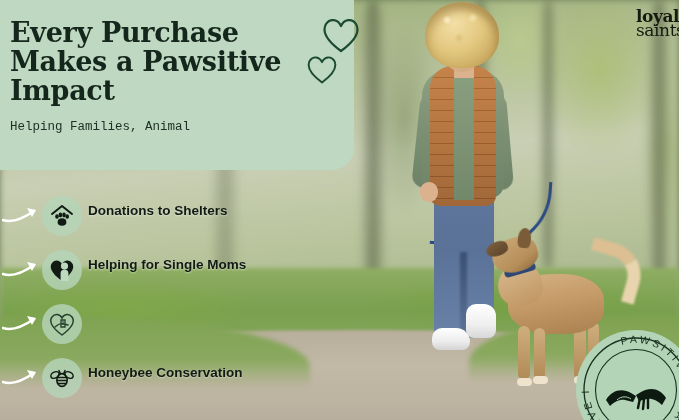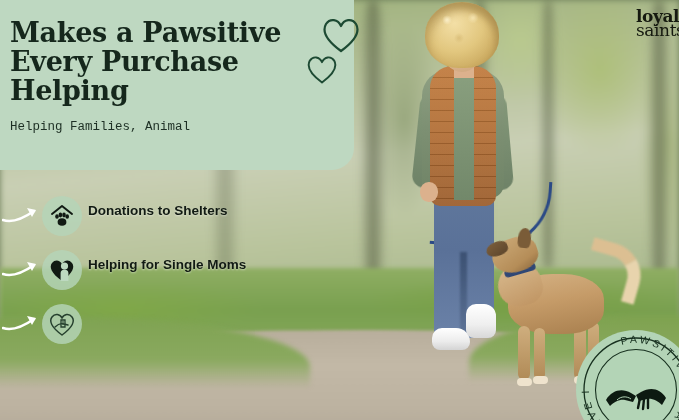--- a/index.html
+++ b/index.html
@@ -258,23 +258,23 @@
       <div class="dog-collar"></div>
       <div class="dog-head"></div>
       <div class="dog-ear"></div>
       <div class="dog-snout"></div>
     </div>
   </div>
 
   <div class="card">
     <div class="card-inner">
       <div class="headline">
+        <span>Every Purchase</span>
         <span>Makes a Pawsitive</span>
-        <span>Every Purchase</span>
-        <span>Helping</span>
+        <span>Impact</span>
       </div>
       <div class="subtitle">
         <span>Helping Families, Animal</span>
       </div>
     </div>
   </div>
 
   <div class="heart-deco heart-1">
     <svg width="42" height="38" viewBox="0 0 42 38">
       <path d="M21 35 C 6 24, 2 15, 6 8 C 10 2, 18 3, 21 10 C 24 3, 32 2, 36 8 C 40 15, 36 24, 21 35 Z" fill="none" stroke="#1d4a33" stroke-width="2.2" stroke-linejoin="round"></path>
@@ -340,20 +340,38 @@
       <span class="f-icon">
         <svg width="28" height="28" viewBox="0 0 28 28">
           <path d="M14 25 C 3 17, 1 11, 4 7 C 7 3, 12 4, 14 8 C 16 4, 21 3, 24 7 C 27 11, 25 17, 14 25 Z" fill="none" stroke="#26402e" stroke-width="1.5"></path>
           <path d="M7 17 C 10 14, 13 13, 16 14 L 20 15" fill="none" stroke="#26402e" stroke-width="1.4" stroke-linecap="round"></path>
           <path d="M13 10 L17 10 L17 17 L13 17 Z" fill="none" stroke="#26402e" stroke-width="1.3"></path>
           <path d="M14 12 L16 12 M14 14 L16 14" stroke="#26402e" stroke-width="1"></path>
         </svg>
       </span>
     </div>
 
+    <div class="feature">
+      <span class="f-arrow">
+        <svg width="40" height="22" viewBox="0 0 40 22">
+          <path d="M1 16 C 10 19, 22 14, 32 7" fill="none" stroke="#ffffff" stroke-width="2.6" stroke-linecap="round"></path>
+          <path d="M25 4 L34 6 L30 13 Z" fill="#ffffff"></path>
+        </svg>
+      </span>
+      <span class="f-icon">
+        <svg width="28" height="28" viewBox="0 0 28 28">
+          <ellipse cx="14" cy="16" rx="5.2" ry="6.4" fill="none" stroke="#111a13" stroke-width="1.6"></ellipse>
+          <path d="M9.2 13.5 H18.8 M9 16.5 H19 M9.8 19.5 H18.2" stroke="#111a13" stroke-width="1.5"></path>
+          <ellipse cx="7" cy="11" rx="4.4" ry="3" fill="none" stroke="#111a13" stroke-width="1.5" transform="rotate(-28 7 11)"></ellipse>
+          <ellipse cx="21" cy="11" rx="4.4" ry="3" fill="none" stroke="#111a13" stroke-width="1.5" transform="rotate(28 21 11)"></ellipse>
+          <path d="M12.4 9.6 L11 6.5 M15.6 9.6 L17 6.5" stroke="#111a13" stroke-width="1.4" stroke-linecap="round"></path>
+        </svg>
+      </span>
+      <span class="f-label">Honeybee Conservation</span>
+    </div>
 
   </div>
 
   <div class="badge">
     <svg width="120" height="120" viewBox="0 0 120 120">
       <defs>
         <path id="ringpath" d="M60,60 m-47,0 a47,47 0 1,1 94,0 a47,47 0 1,1 -94,0"></path>
       </defs>
       <circle cx="60" cy="60" r="52" fill="none" stroke="#17301f" stroke-width="1.3"></circle>
       <circle cx="60" cy="60" r="40.5" fill="none" stroke="#17301f" stroke-width="1.1"></circle>

